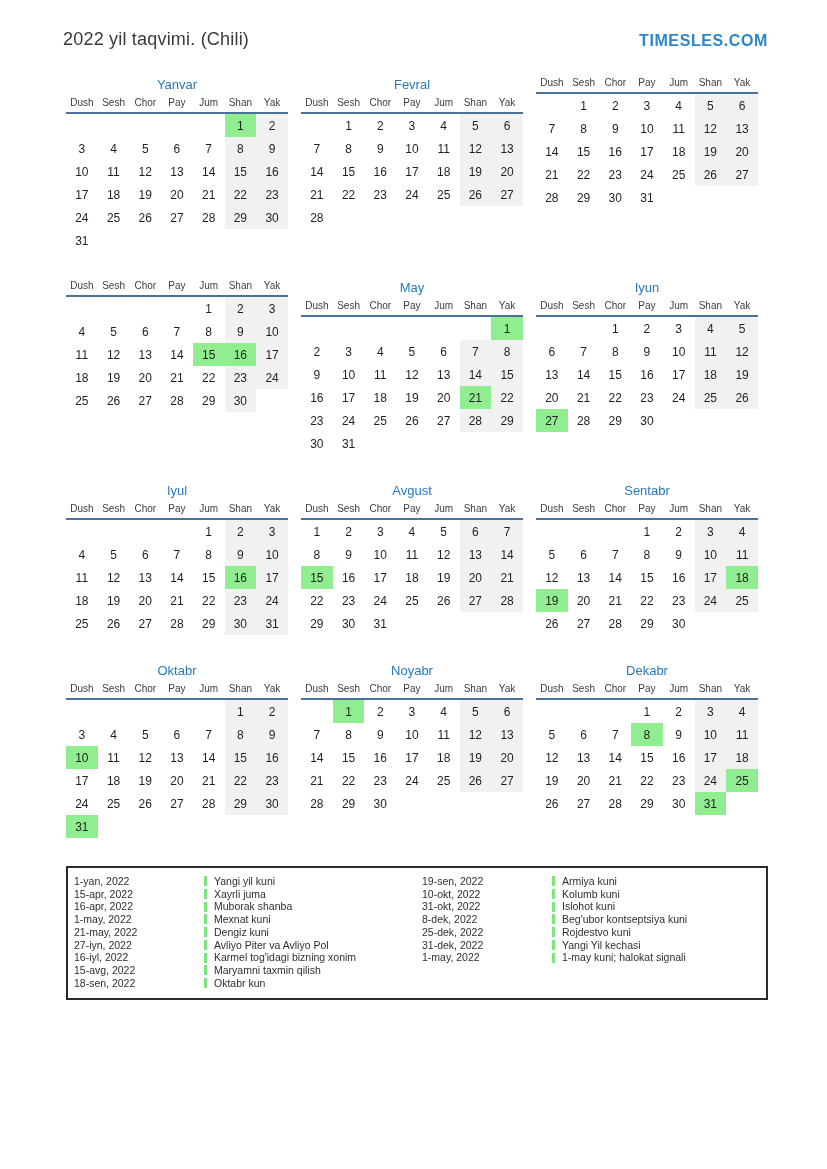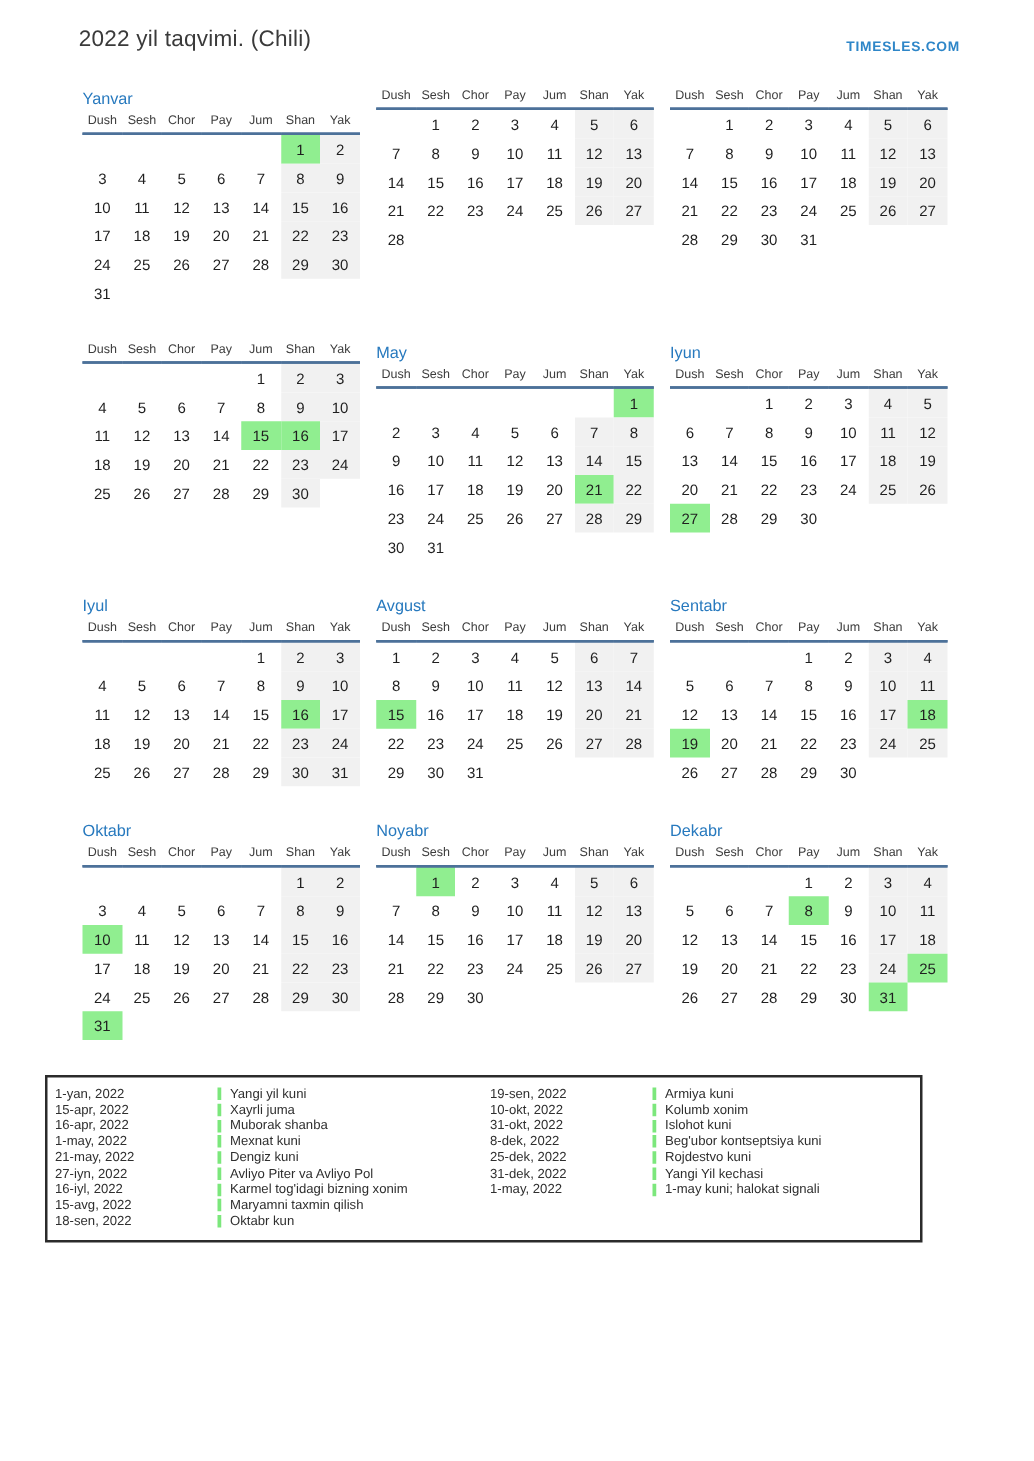--- a/index.html
+++ b/index.html
@@ -1,30 +1,30 @@
 <!DOCTYPE html>
 <html><head>
 <meta charset="utf-8">
 <style>
   html,body{margin:0;padding:0;background:#fff;}
   body{font-family:"Liberation Sans",sans-serif;}
   .page{width:827px;height:1169px;background:#fff;position:relative;overflow:hidden;}
-  .header{display:flex;justify-content:space-between;align-items:center;padding:18px 59px 0 63px;}
+  .header{display:flex;justify-content:space-between;align-items:flex-end;padding:18px 59px 0 63px;}
   .page-title{font-size:18px;font-weight:normal;color:#3a3a3a;margin:0;letter-spacing:0.2px;}
-  .site-link{font-size:11px;color:#2E86C8;letter-spacing:0.6px;margin-top:14px;text-decoration:none;cursor:pointer;font-weight:bold;}
+  .site-link{font-size:16px;color:#2E86C8;letter-spacing:0.6px;margin-top:14px;text-decoration:none;cursor:pointer;font-weight:bold;}
   #calendar{margin:27px 0 0 66px;width:692px;}
   .cal-row{display:grid;grid-template-columns:repeat(3,222px);column-gap:13px;margin-bottom:28px;}
   .month{width:222px;}
-  .month-title{font-size:13px;color:#2779BE;height:20px;line-height:15px;cursor:pointer;}
+  .month-title{font-size:13px;color:#2779BE;text-align:center;height:20px;line-height:15px;cursor:pointer;}
   table.month-grid{width:222px;border-collapse:collapse;table-layout:fixed;}
   .month-grid th{font-size:10px;font-weight:normal;color:#3d3d3d;padding:0 0 4px 0;border-bottom:2px solid #4C7199;}
   .month-grid td{height:23px;text-align:center;font-size:12px;color:#1f1f1f;padding:0;}
   .month-grid td.we{background:#F1F1F1;}
   .month-grid td.hol{background:#90EE90;}
-  .legend{margin-left:36px;width:702px;box-sizing:border-box;border:2px solid #2b2b2b;padding:7px 0 9px 2px;display:grid;grid-template-columns:1fr 1fr;background:#fff;}
+  .legend{margin-left:66px;width:702px;box-sizing:border-box;border:2px solid #2b2b2b;padding:7px 0 9px 2px;display:grid;grid-template-columns:1fr 1fr;background:#fff;}
   .legend-col{display:flex;flex-direction:column;}
   .legend-row{display:flex;align-items:center;font-size:10.5px;line-height:12.7px;color:#2f2f2f;}
   .l-date{width:130px;padding-left:4px;flex:none;}
   .l-bar{width:3px;height:10px;background:#7CE77C;margin-right:7px;flex:none;}
 </style>
 </head>
 <body>
 
 <div class="page">
   <div class="header">
@@ -100,20 +100,21 @@
                 <td></td>
                 <td></td>
                 <td></td>
                 <td></td>
                 <td></td>
               </tr>
             </tbody>
           </table>
         </div>
         <div class="month">
+          <div class="month-title">Fevral</div>
           <table class="month-grid">
             <thead>
               <tr>
                 <th>Dush</th>
                 <th>Sesh</th>
                 <th>Chor</th>
                 <th>Pay</th>
                 <th>Jum</th>
                 <th>Shan</th>
                 <th>Yak</th>
@@ -873,21 +874,21 @@
       </div>
     <div class="legend-col" id="legend-right">
         <div class="legend-row">
           <div class="l-date">19-sen, 2022</div>
           <span class="l-bar"></span>
           <div class="l-name">Armiya kuni</div>
         </div>
         <div class="legend-row">
           <div class="l-date">10-okt, 2022</div>
           <span class="l-bar"></span>
-          <div class="l-name">Kolumb xonim</div>
+          <div class="l-name">Kolumb kuni</div>
         </div>
         <div class="legend-row">
           <div class="l-date">31-okt, 2022</div>
           <span class="l-bar"></span>
           <div class="l-name">Islohot kuni</div>
         </div>
         <div class="legend-row">
           <div class="l-date">8-dek, 2022</div>
           <span class="l-bar"></span>
           <div class="l-name">Beg'ubor kontseptsiya kuni</div>

